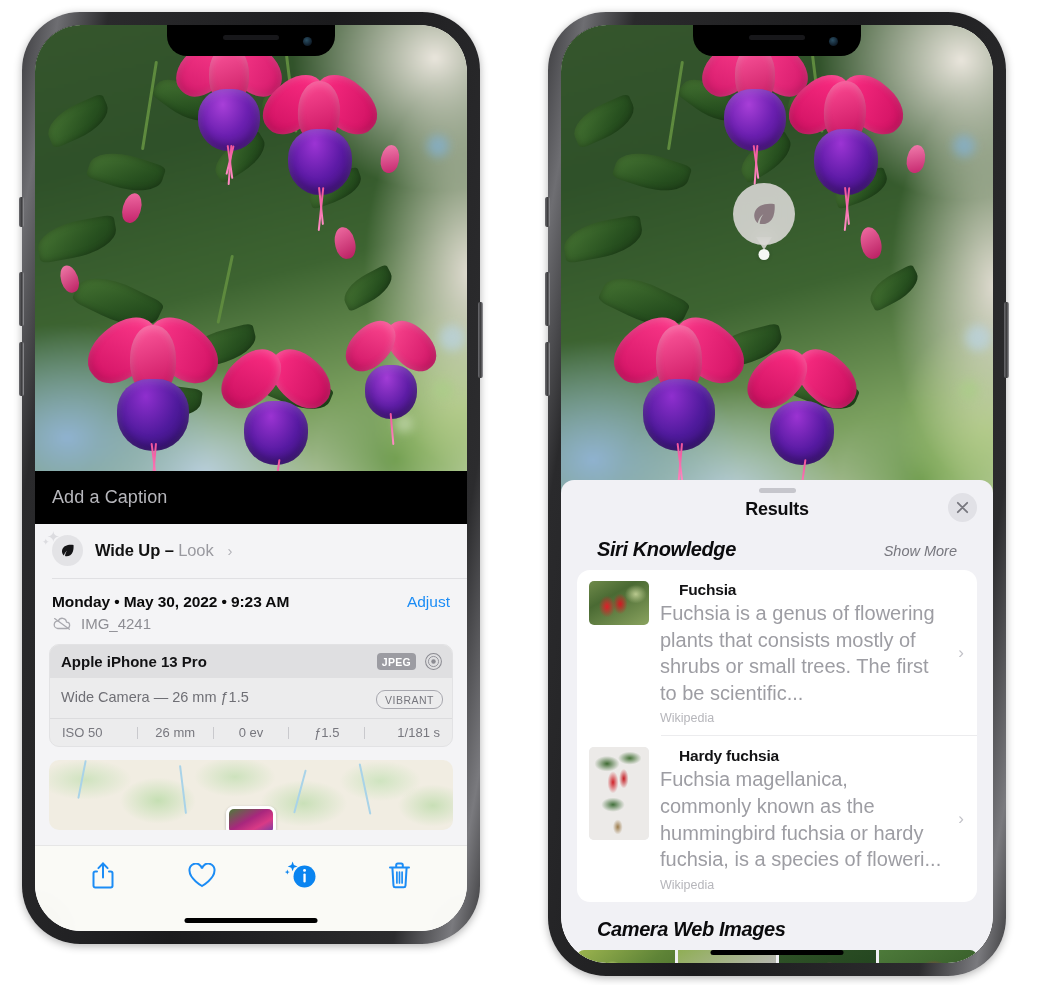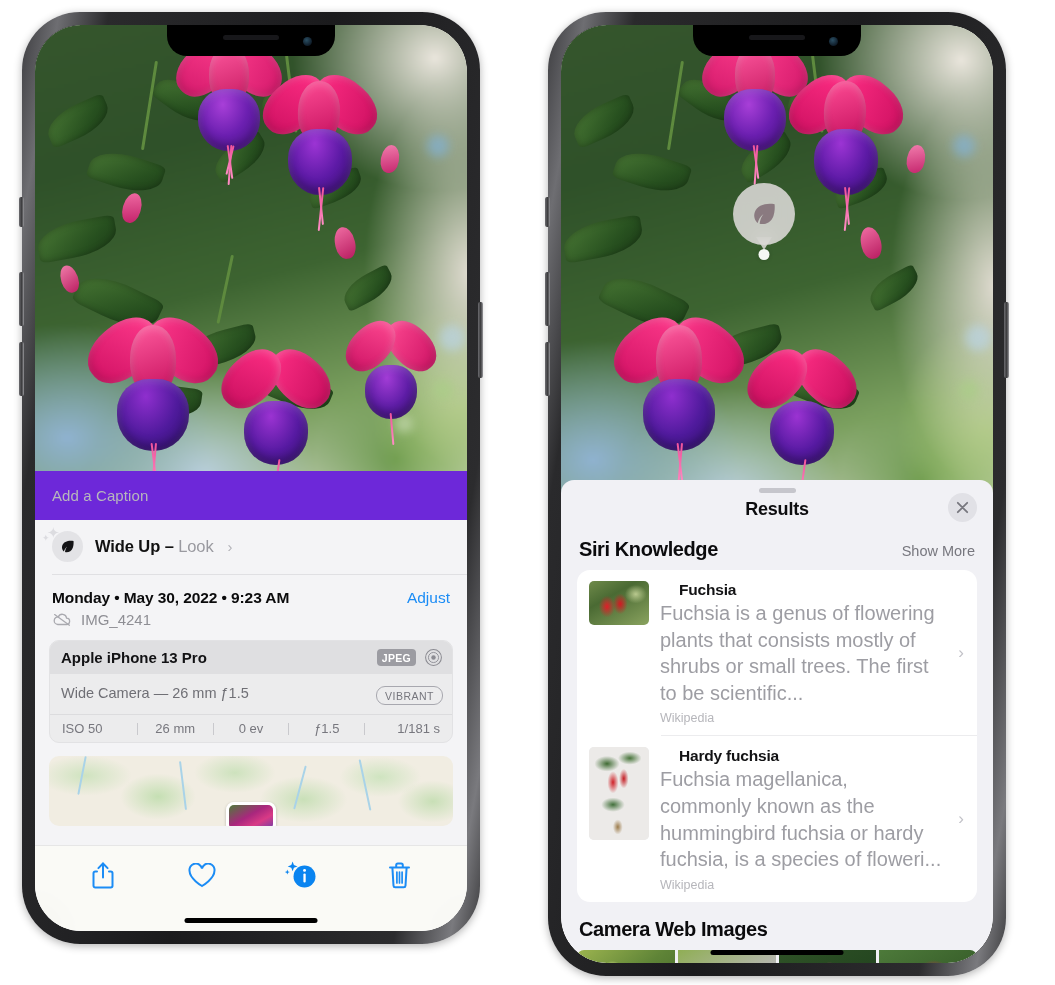--- a/index.html
+++ b/index.html
@@ -93,23 +93,23 @@
   }
   .bloom .stamen {
     position: absolute; left: 50%; width: 1.6px; border-radius: 1px;
     background: linear-gradient(to bottom,#f0529b,#ff8ec4);
   }
   .bud { position: absolute; border-radius: 50% 50% 45% 45%; }
   .bokeh { position: absolute; border-radius: 50%; filter: blur(5px); opacity: .6; }
 
   
   .caption-row {
-    background: #6d28d9;
+    background: #000000;
     padding: 16px 17px 16px;
-    font-size: 15px; color: #b7b7bc;
+    font-size: 18px; color: #b7b7bc;
     letter-spacing: .1px;
   }
   .info-body { background: #f4f4f6; }
   .lookup-row {
     display: flex; align-items: center; gap: 12px;
     padding: 11px 17px 12px;
     position: relative;
   }
   .leaf-chip {
     position: relative; width: 31px; height: 31px; border-radius: 50%;
@@ -233,21 +233,22 @@
   .sheet-head { position: relative; padding: 6px 0 10px; }
   .sheet-title { text-align: center; font-size: 18px; font-weight: 700; color: #0d0d0f; letter-spacing: -.2px; }
   .close-btn {
     position: absolute; right: 16px; top: 0;
     width: 29px; height: 29px; border-radius: 50%;
     background: #e1e1e6;
     display: flex; align-items: center; justify-content: center;
   }
   .sect-head {
     display: flex; align-items: baseline; justify-content: space-between;
-    padding: 8px 18px 9px;
+    padding: 8px 36px 9px;
+    font-style: italic;
   }
   .sect-title { font-size: 20px; font-weight: 700; color: #0b0b0d; letter-spacing: -.4px; }
   .show-more { font-size: 14.5px; color: #77777e; }
   .know-card { margin: 0 16px; background: #fff; border-radius: 13px; overflow: hidden; }
   .know-row { display: flex; align-items: flex-start; gap: 11px; padding: 11px 12px 10px; position: relative; }
   .know-thumb { width: 60px; height: 44px; border-radius: 5px; overflow: hidden; flex: none; position: relative; }
   .know-thumb.tall { height: 93px; background: #ececee; }
   .know-body { flex: 1; padding-right: 22px; }
   .know-title { font-size: 15.5px; font-weight: 700; color: #121214; letter-spacing: -.2px; margin-bottom: 1px; margin-left: 19px; }
   .know-desc { font-size: 20px; color: #9d9da3; line-height: 1.33; }

